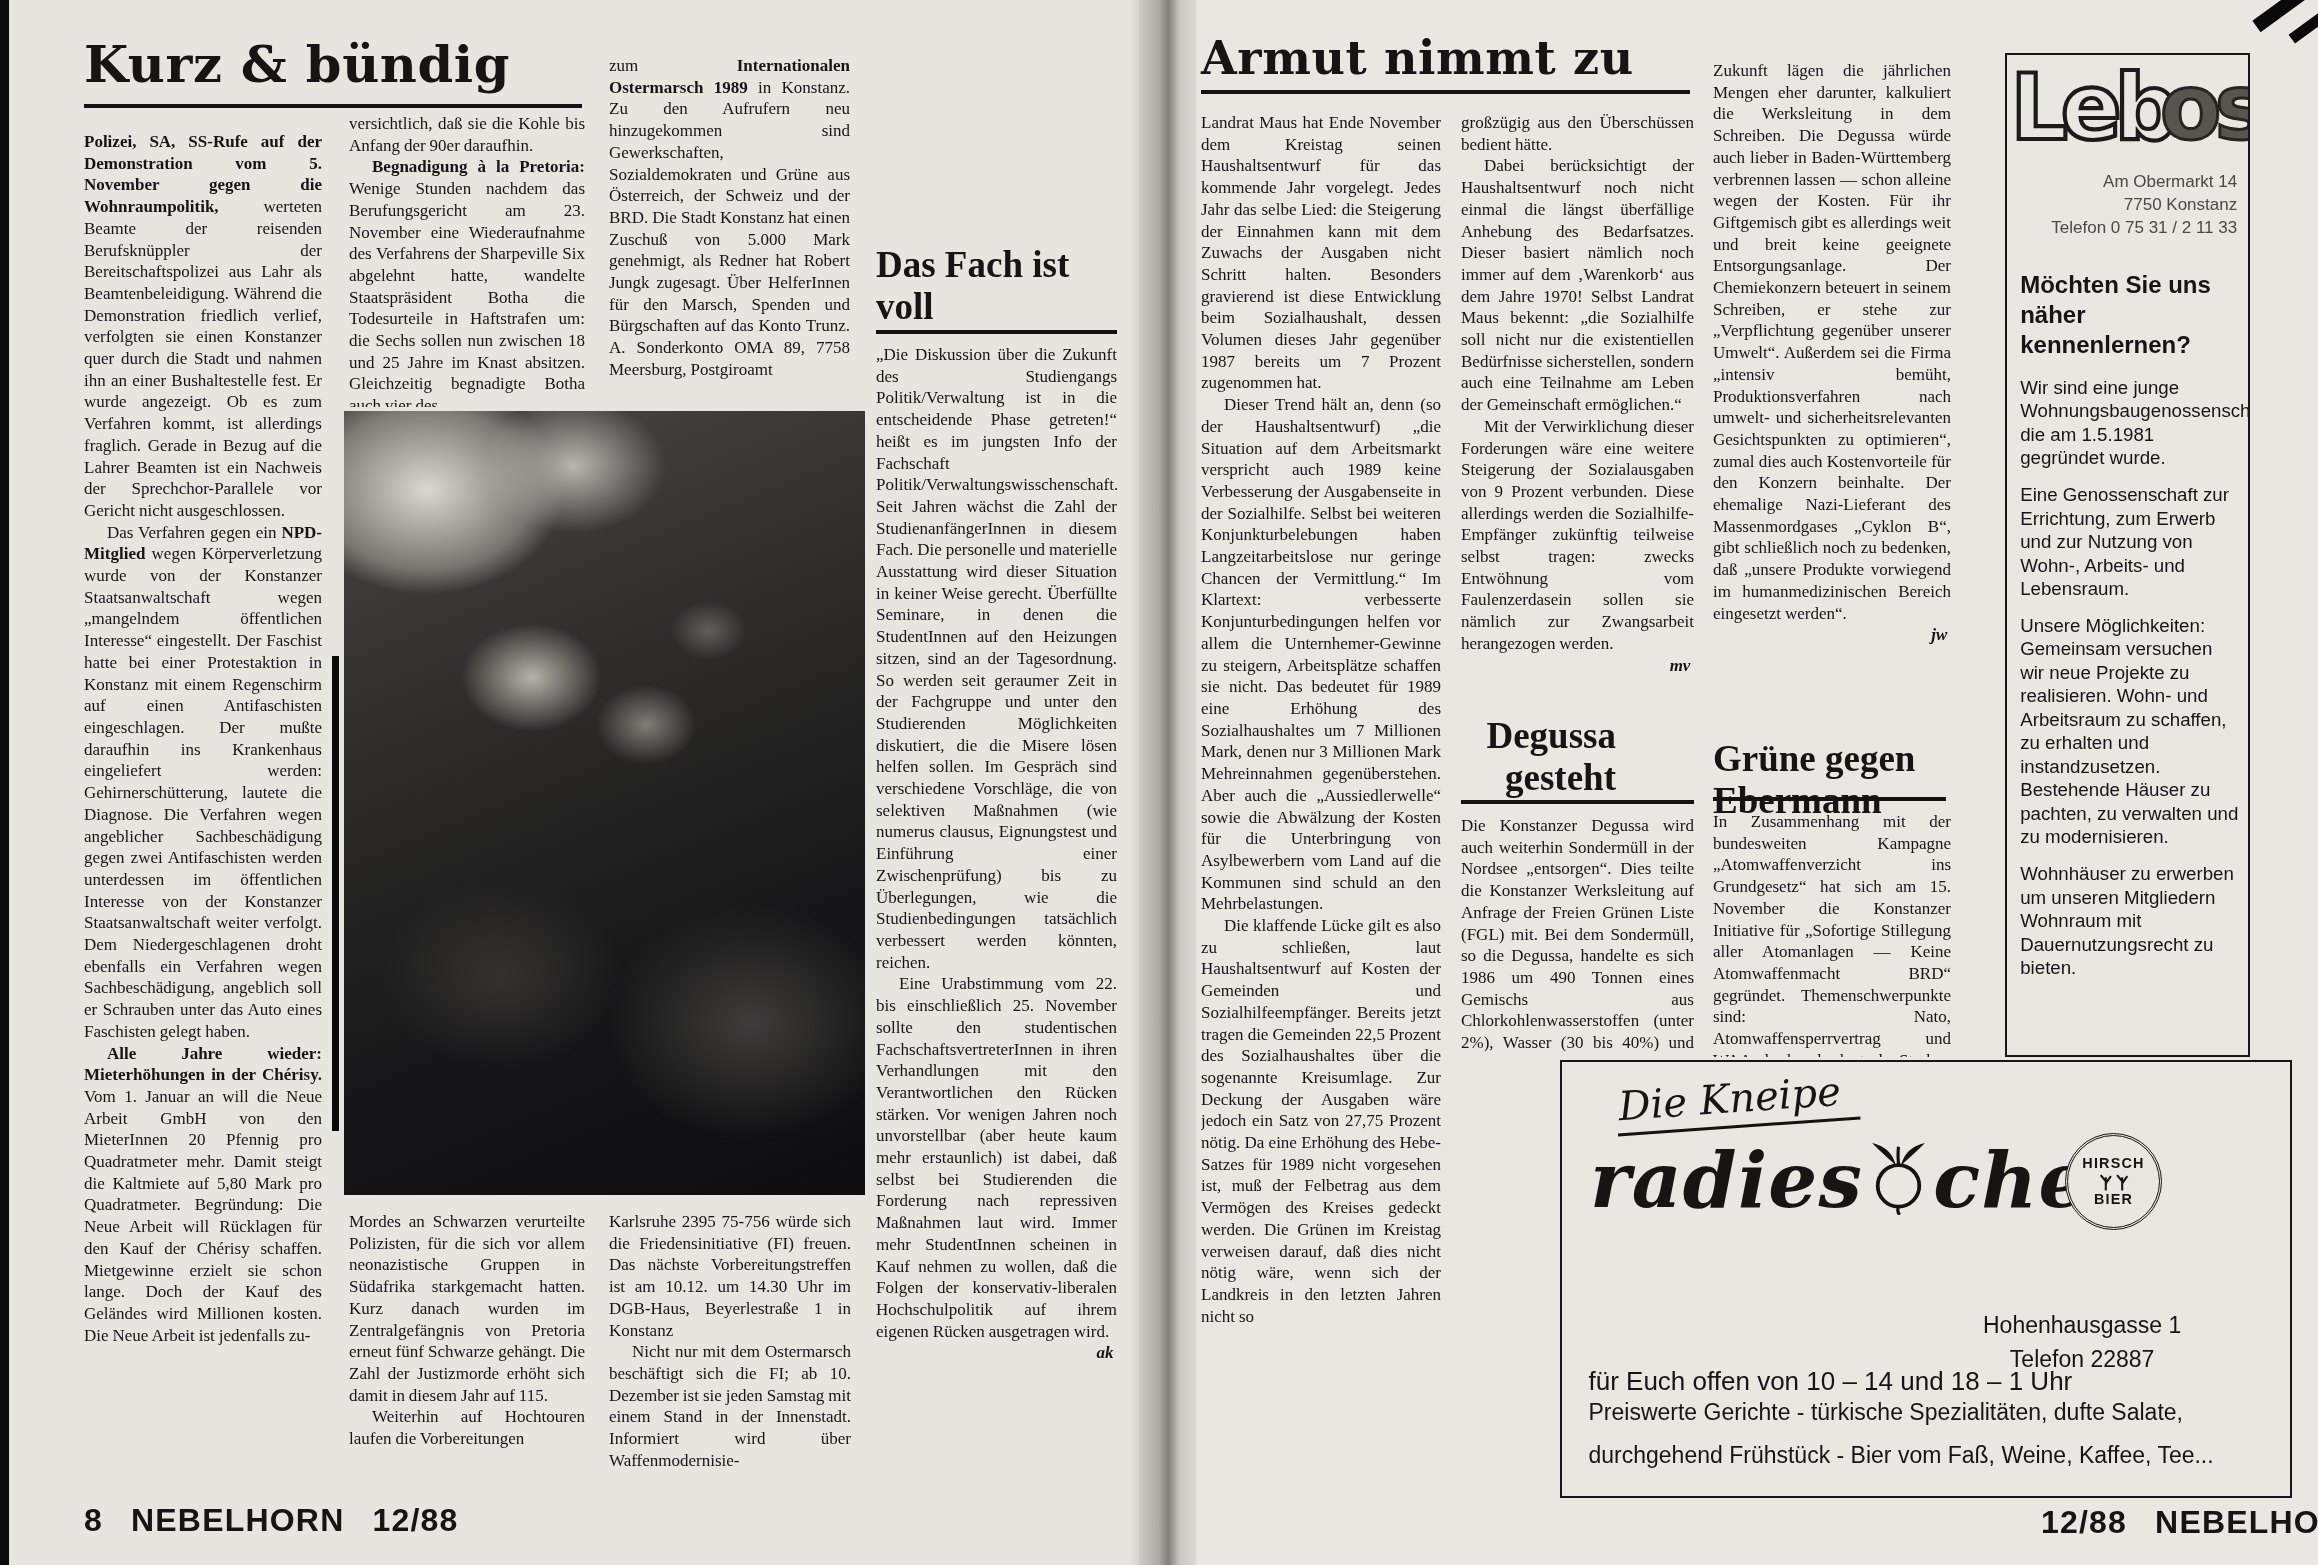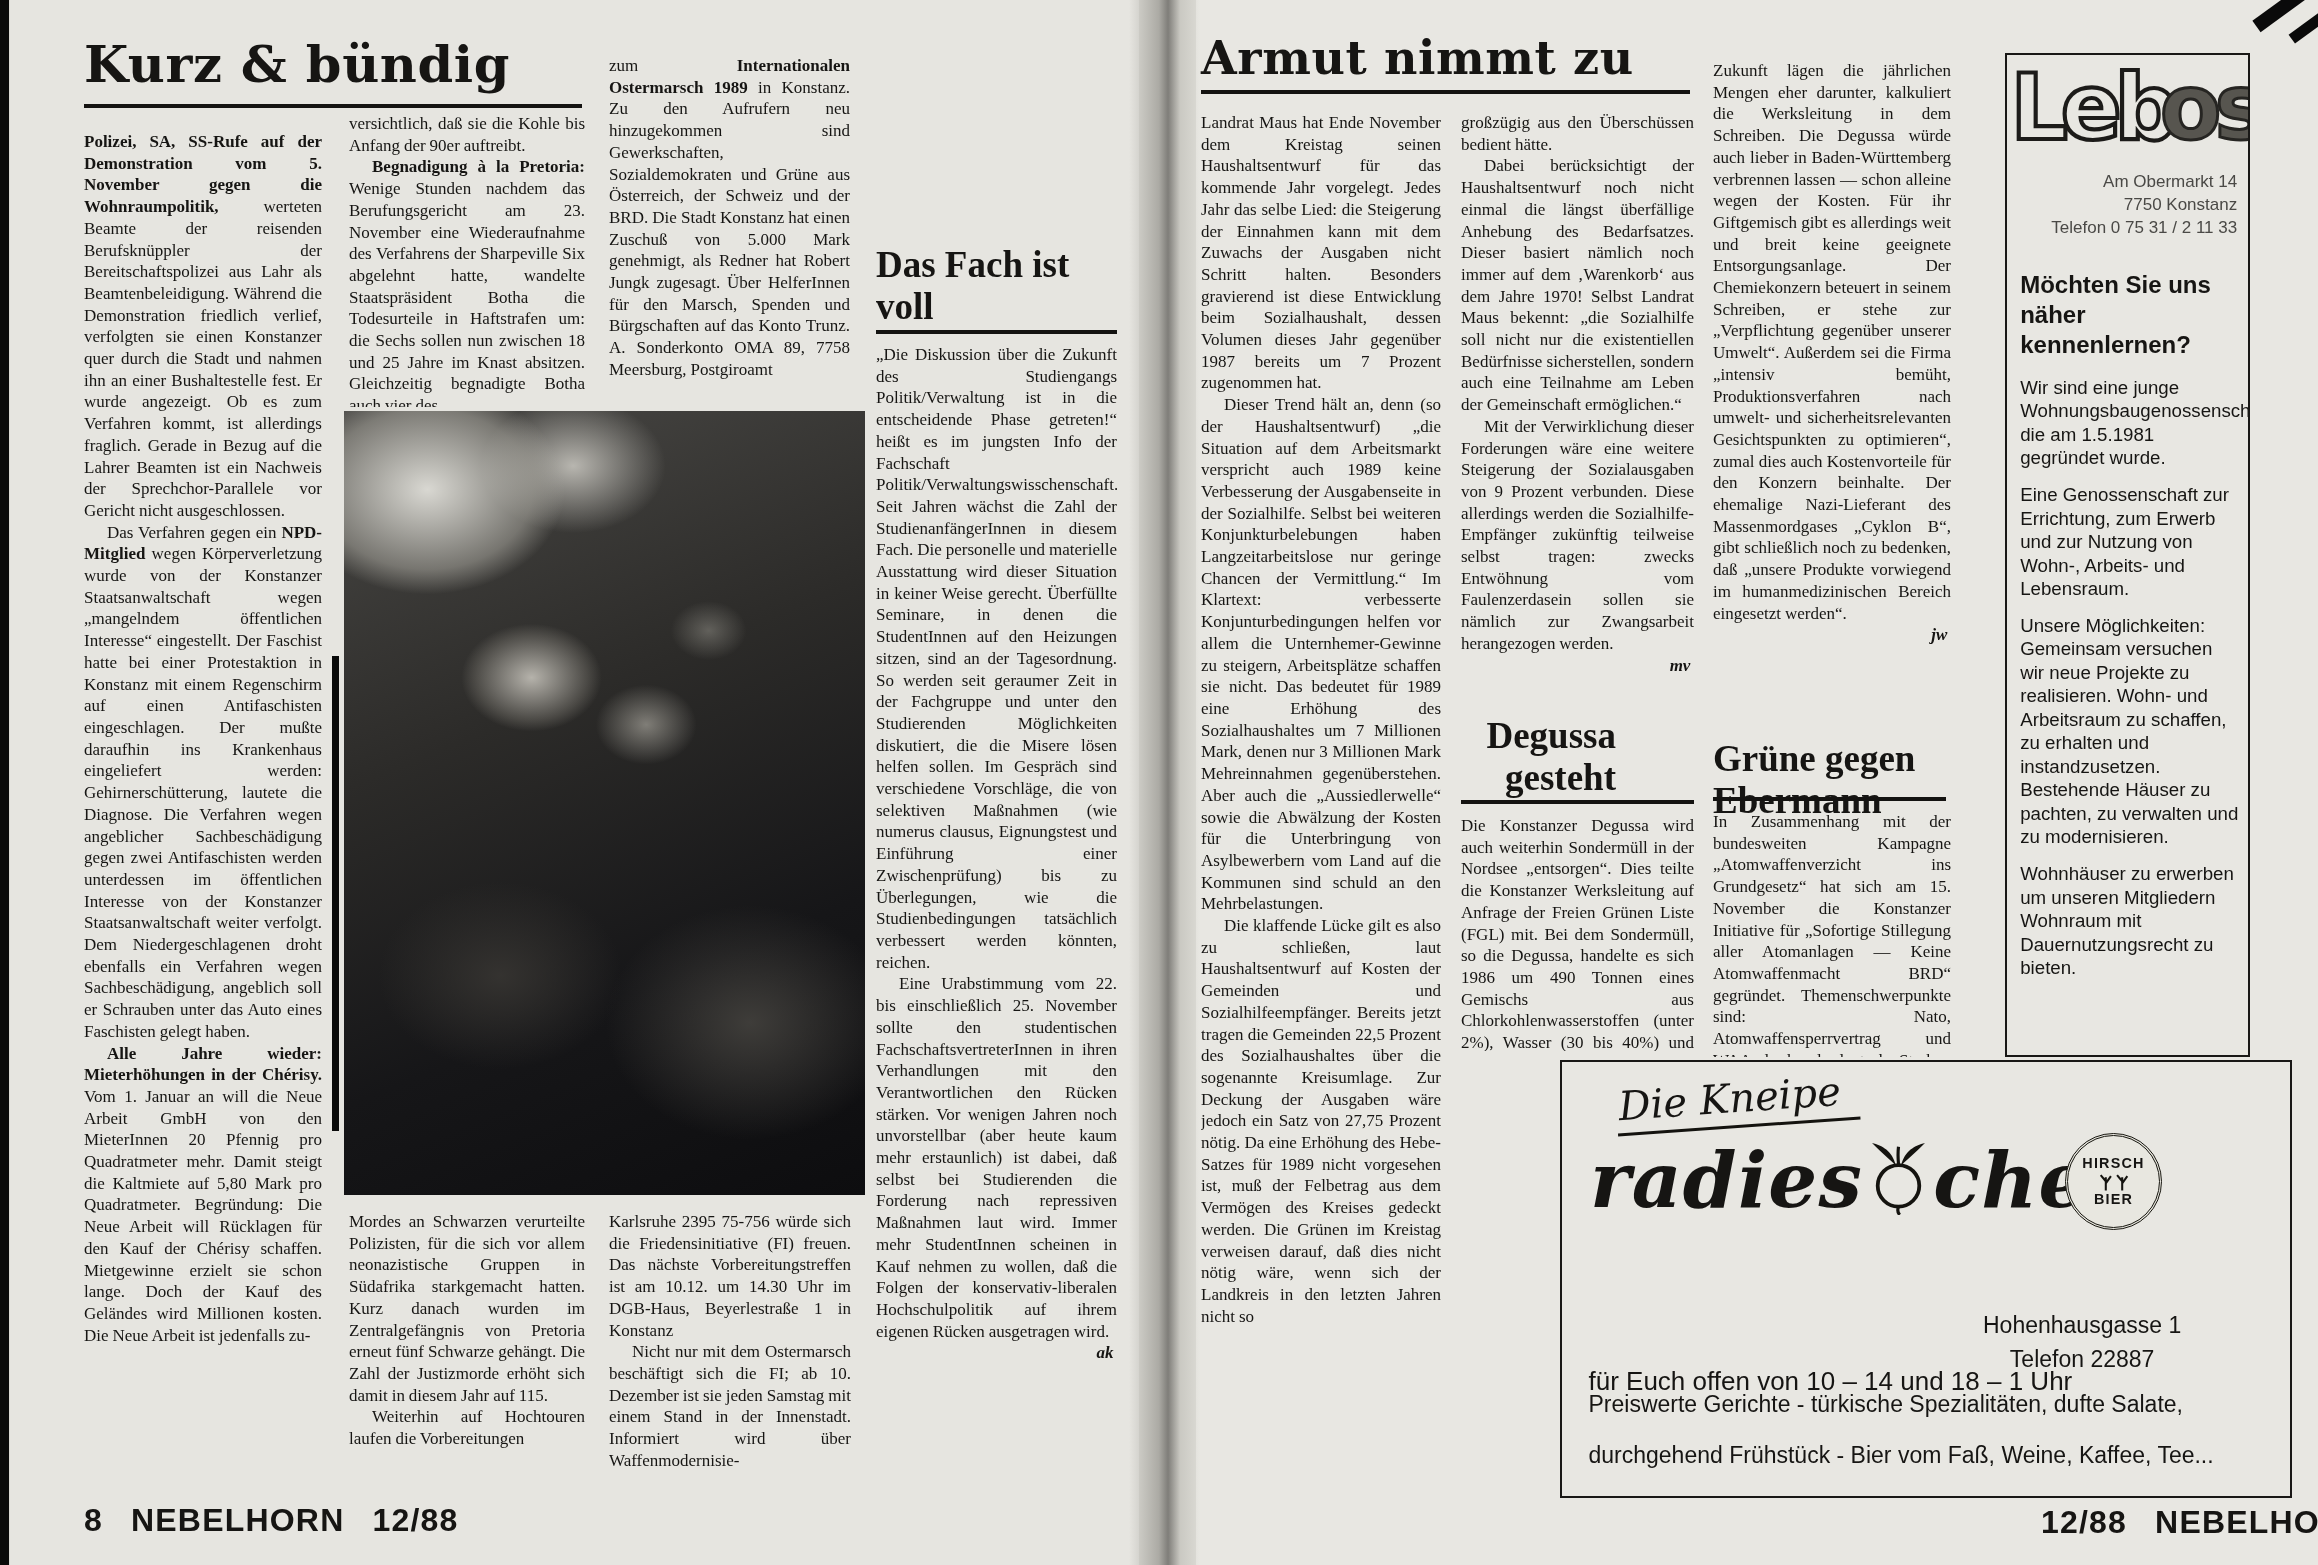--- a/index.html
+++ b/index.html
@@ -72,21 +72,21 @@
   <div class="abs h1" style="left:84px;top:37px;">Kurz &amp; bündig</div>
   <div class="abs rule" style="left:84px;top:104px;width:498px;"></div>
 
   <div class="abs col" style="left:84px;top:131px;width:238px;height:1355px;">
     <p class="ni"><b>Polizei, SA, SS-Rufe auf der Demonstration vom 5. November gegen die Wohnraumpolitik,</b><span> werteten Beamte der reisenden Berufsknüppler der Bereitschaftspolizei aus Lahr als Beamtenbeleidigung. Während die Demonstration friedlich verlief, verfolgten sie einen Konstanzer quer durch die Stadt und nahmen ihn an einer Bushaltestelle fest. Er wurde angezeigt. Ob es zum Verfahren kommt, ist allerdings fraglich. Gerade in Bezug auf die Lahrer Beamten ist ein Nachweis der Sprechchor-Parallele vor Gericht nicht ausgeschlossen.</span></p>
     <p><span>Das Verfahren gegen ein </span><b>NPD-Mitglied</b><span> wegen Körperverletzung wurde von der Konstanzer Staatsanwaltschaft wegen „mangelndem öffentlichen Interesse“ eingestellt. Der Faschist hatte bei einer Protestaktion in Konstanz mit einem Regenschirm auf einen Antifaschisten eingeschlagen. Der mußte daraufhin ins Krankenhaus eingeliefert werden: Gehirnerschütterung, lautete die Diagnose. Die Verfahren wegen angeblicher Sachbeschädigung gegen zwei Antifaschisten werden unterdessen im öffentlichen Interesse von der Konstanzer Staatsanwaltschaft weiter verfolgt. Dem Niedergeschlagenen droht ebenfalls ein Verfahren wegen Sachbeschädigung, angeblich soll er Schrauben unter das Auto eines Faschisten gelegt haben.</span></p>
     <p><b>Alle Jahre wieder: Mieterhöhungen in der Chérisy.</b><span> Vom 1. Januar an will die Neue Arbeit GmbH von den MieterInnen 20 Pfennig pro Quadratmeter mehr. Damit steigt die Kaltmiete auf 5,80 Mark pro Quadratmeter. Begründung: Die Neue Arbeit will Rücklagen für den Kauf der Chérisy schaffen. Mietgewinne erzielt sie schon lange. Doch der Kauf des Geländes wird Millionen kosten. Die Neue Arbeit ist jedenfalls zu-</span></p>
   </div>
 
   <div class="abs col" style="left:349px;top:113px;width:236px;height:294px;">
-    <p class="ni"><span>versichtlich, daß sie die Kohle bis Anfang der 90er auftreibt.</span></p>
+    <p class="ni"><span>versichtlich, daß sie die Kohle bis Anfang der 90er daraufhin.</span></p>
     <p><b>Begnadigung à la Pretoria:</b><span> Wenige Stunden nachdem das Berufungsgericht am 23. November eine Wiederaufnahme des Verfahrens der Sharpeville Six abgelehnt hatte, wandelte Staatspräsident Botha die Todesurteile in Haftstrafen um: die Sechs sollen nun zwischen 18 und 25 Jahre im Knast absitzen. Gleichzeitig begnadigte Botha auch vier des</span></p>
   </div>
 
   <div class="abs photo" style="left:344px;top:411px;width:521px;height:784px;"></div>
 
   <div class="abs col" style="left:349px;top:1211px;width:236px;height:271px;">
     <p class="ni"><span>Mordes an Schwarzen verurteilte Polizisten, für die sich vor allem neonazistische Gruppen in Südafrika starkgemacht hatten. Kurz danach wurden im Zentralgefängnis von Pretoria erneut fünf Schwarze gehängt. Die Zahl der Justizmorde erhöht sich damit in diesem Jahr auf 115.</span></p>
     <p><span>Weiterhin auf Hochtouren laufen die Vorbereitungen</span></p>
   </div>
 
@@ -181,21 +181,21 @@
       <svg width="34" height="20.5" viewBox="0 0 60 40">
           <path d="M14 38 V12 M14 20 L4 8 M14 24 L24 10 M46 38 V12 M46 20 L36 8 M46 24 L56 10" stroke="#14130f" stroke-width="4" fill="none"></path>
         </svg>
       <span>BIER</span>
     </div>
     <div class="abs rad-addr" style="left:421px;top:246px;">
       <div>Hohenhausgasse 1</div>
       <div style="text-align:center;">Telefon 22887</div>
     </div>
     <div class="abs rad-hours" style="left:26.5px;top:304px;">für Euch offen von 10 – 14 und 18 – 1 Uhr</div>
-    <div class="abs rad-offer" style="left:26.5px;top:327px;">Preiswerte Gerichte - türkische Spezialitäten, dufte Salate,</div>
+    <div class="abs rad-offer" style="left:26.5px;top:335px;">Preiswerte Gerichte - türkische Spezialitäten, dufte Salate,</div>
     <div class="abs rad-offer" style="left:26.5px;top:378px;">durchgehend Frühstück - Bier vom Faß, Weine, Kaffee, Tee...</div>
   </div>
 
   <div class="abs footer" style="left:2041px;top:1504px;">
     <span>12/88</span><span>NEBELHORN</span>
   </div>
 
 </div>
 
 

